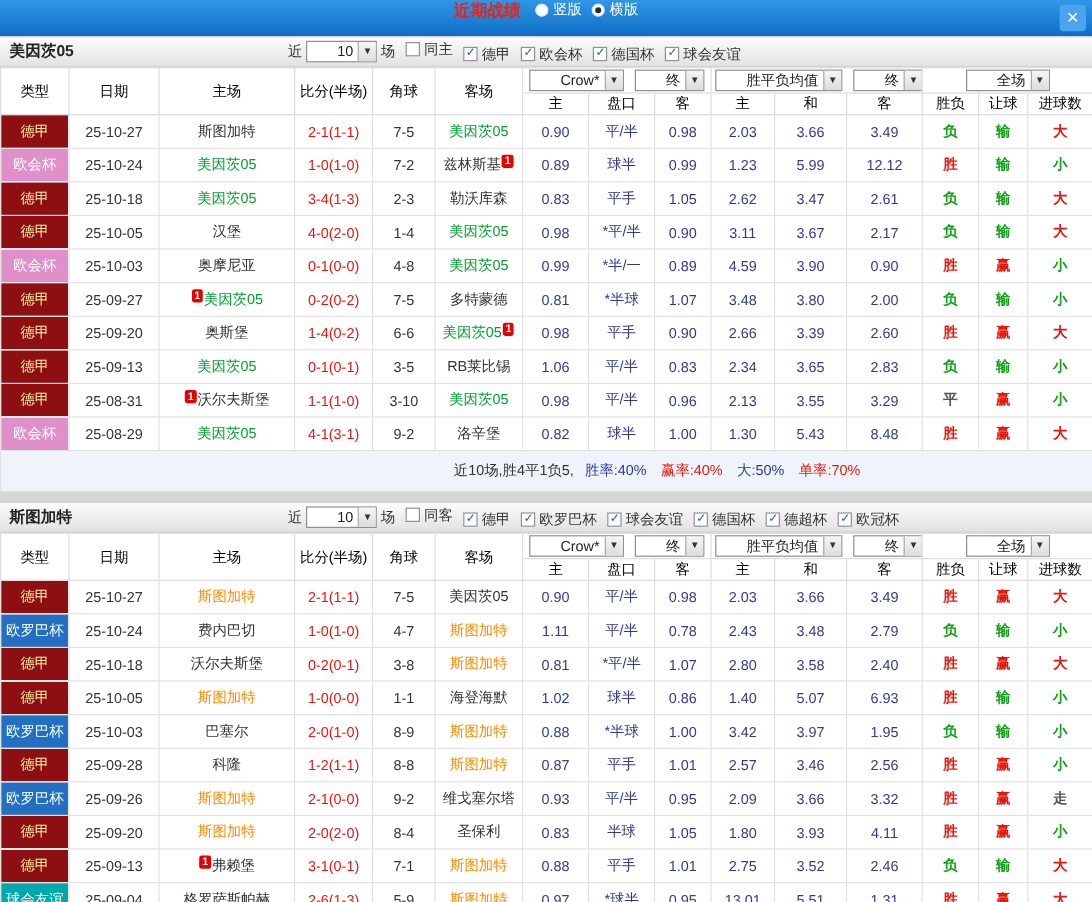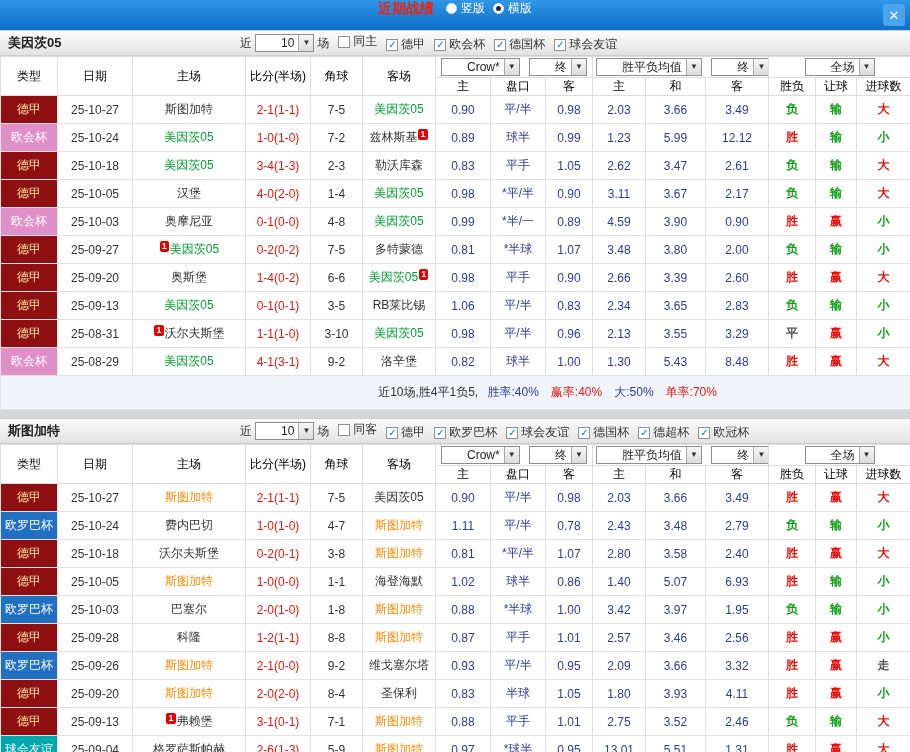--- a/index.html
+++ b/index.html
@@ -533,21 +533,21 @@
     <td class="c-odds">6.93</td>
     <td class="t-red">胜</td>
     <td class="t-green">输</td>
     <td class="t-green">小</td>
   </tr>
         <tr>
     <td class="lg-europa">欧罗巴杯</td>
     <td>25-10-03</td>
     <td class="c-team"><span class="tn">巴塞尔</span></td>
     <td class="c-score">2-0(1-0)</td>
-    <td>1-8</td>
+    <td>8-9</td>
     <td class="c-team"><span class="tn hl-orange">斯图加特</span></td>
     <td class="c-odds">0.88</td>
     <td class="c-odds">*半球</td>
     <td class="c-odds">1.00</td>
     <td class="c-odds">3.42</td>
     <td class="c-odds">3.97</td>
     <td class="c-odds">1.95</td>
     <td class="t-green">负</td>
     <td class="t-green">输</td>
     <td class="t-green">小</td>

